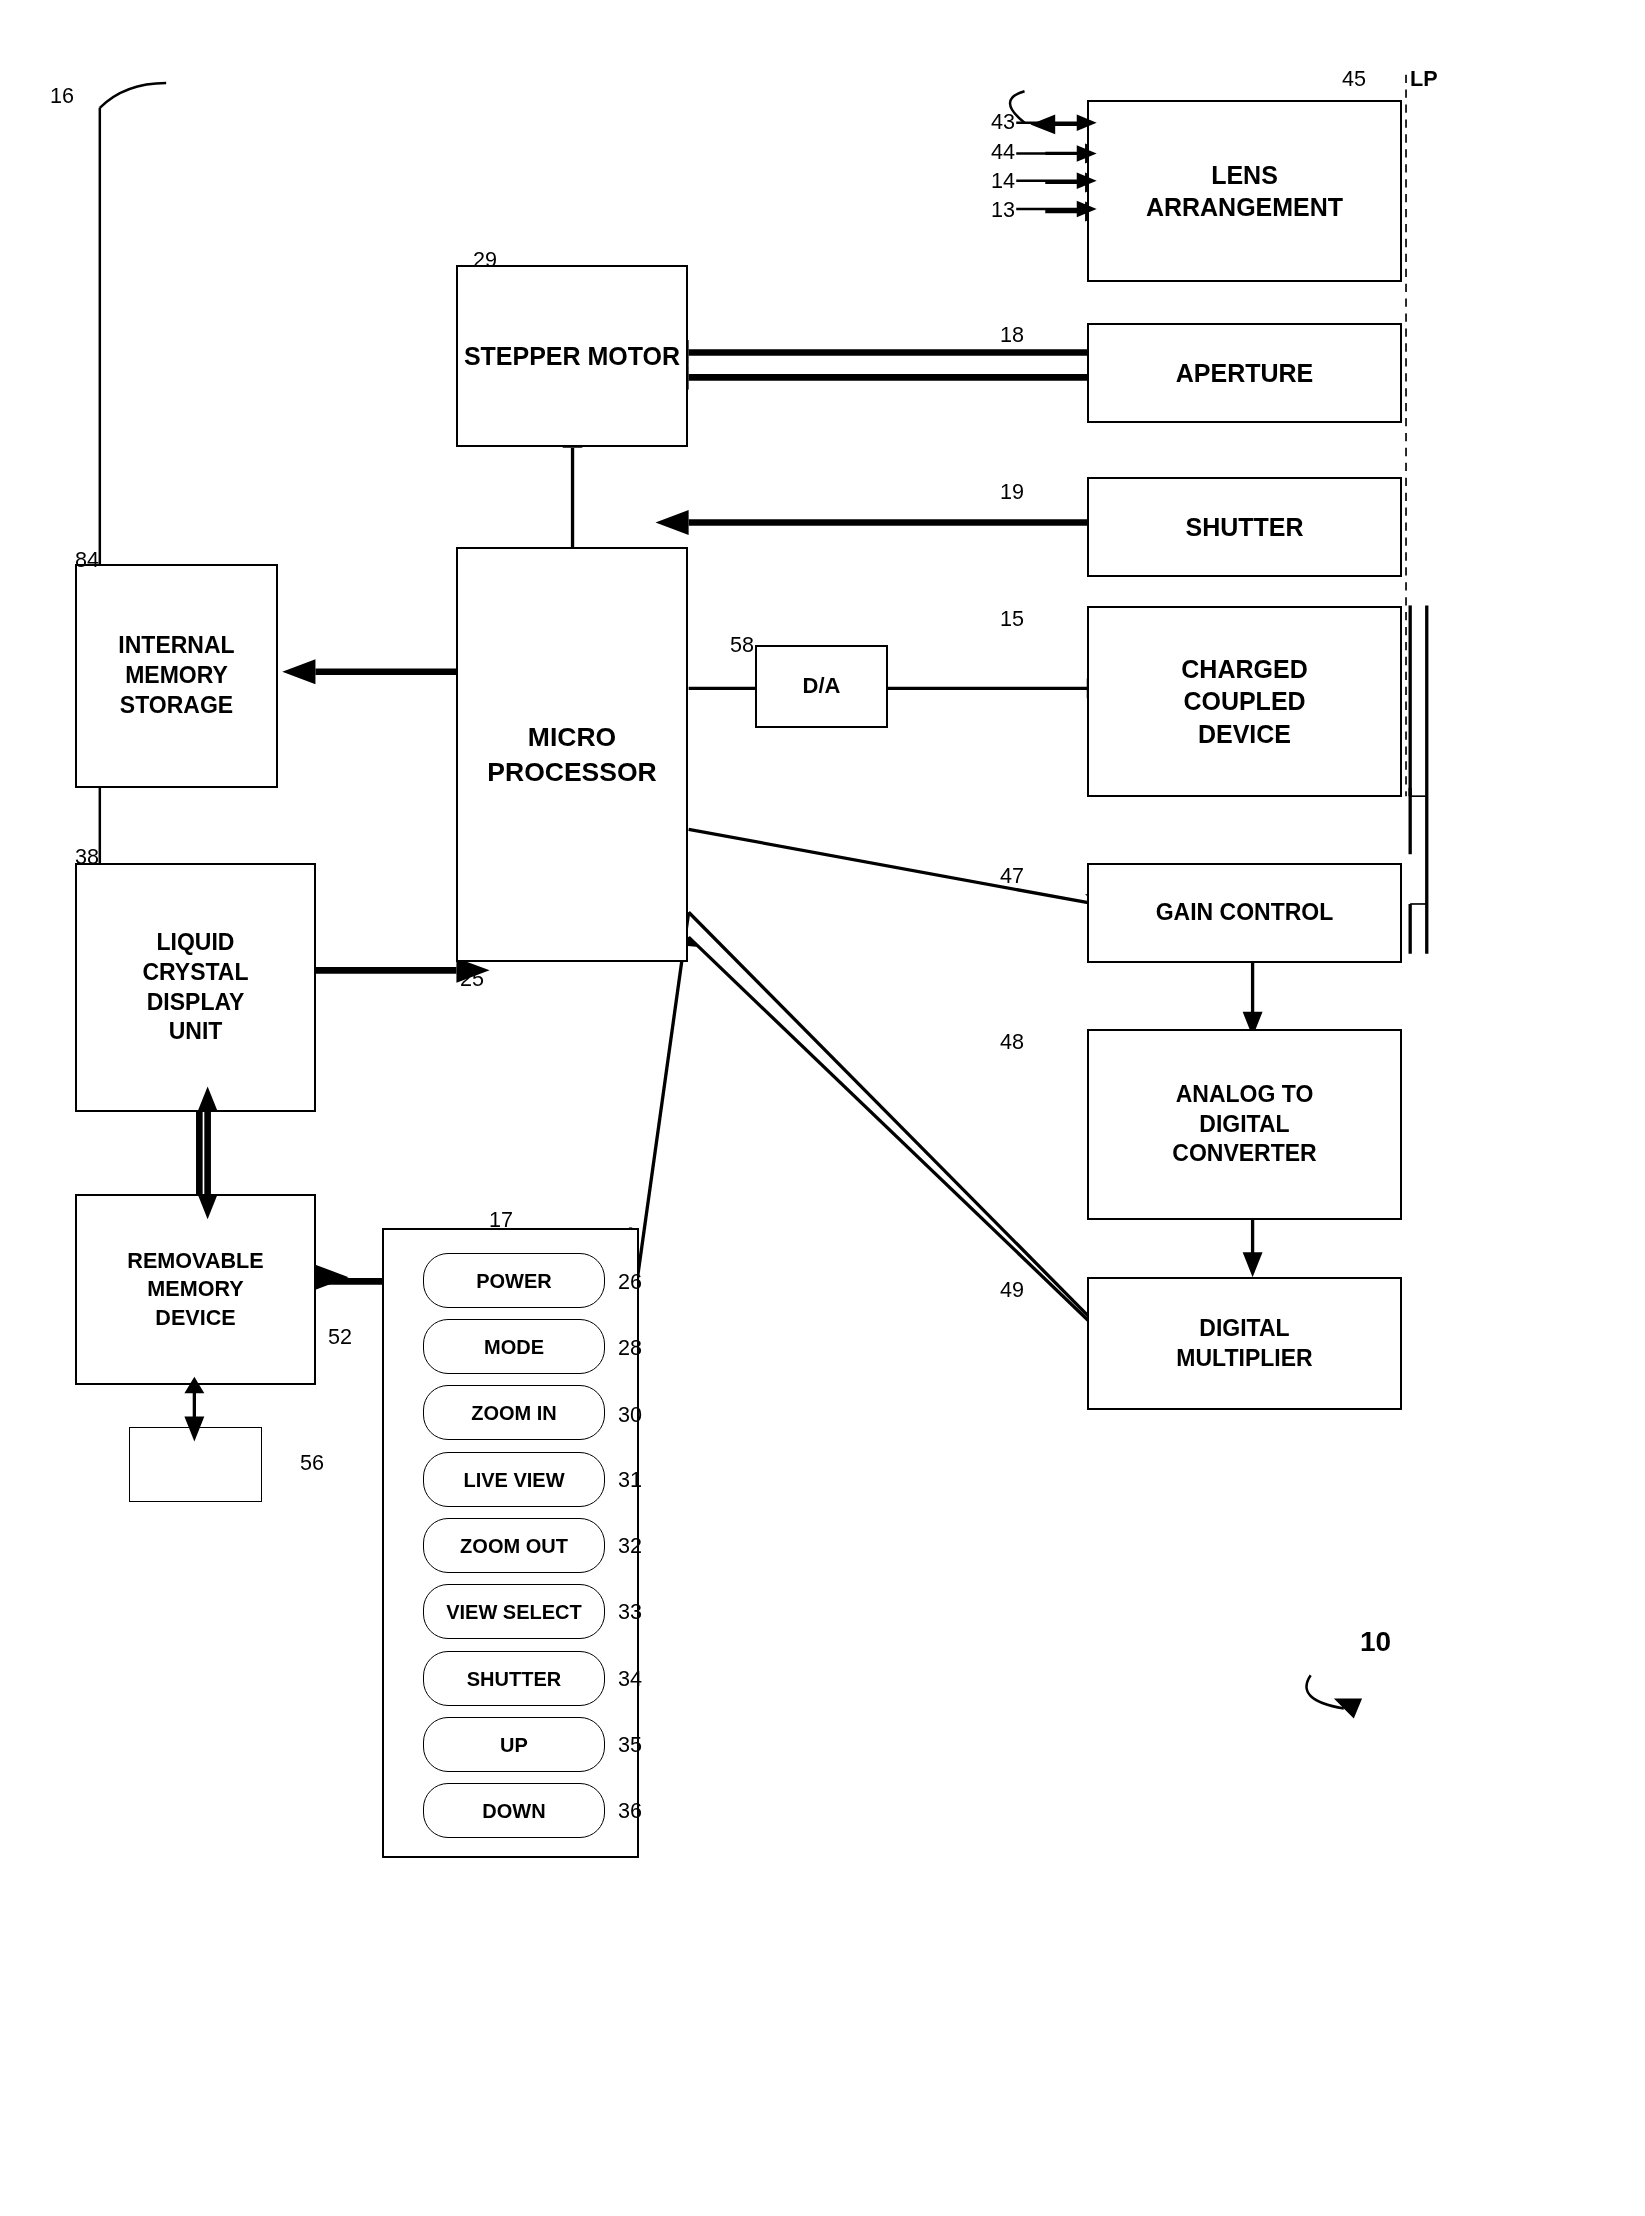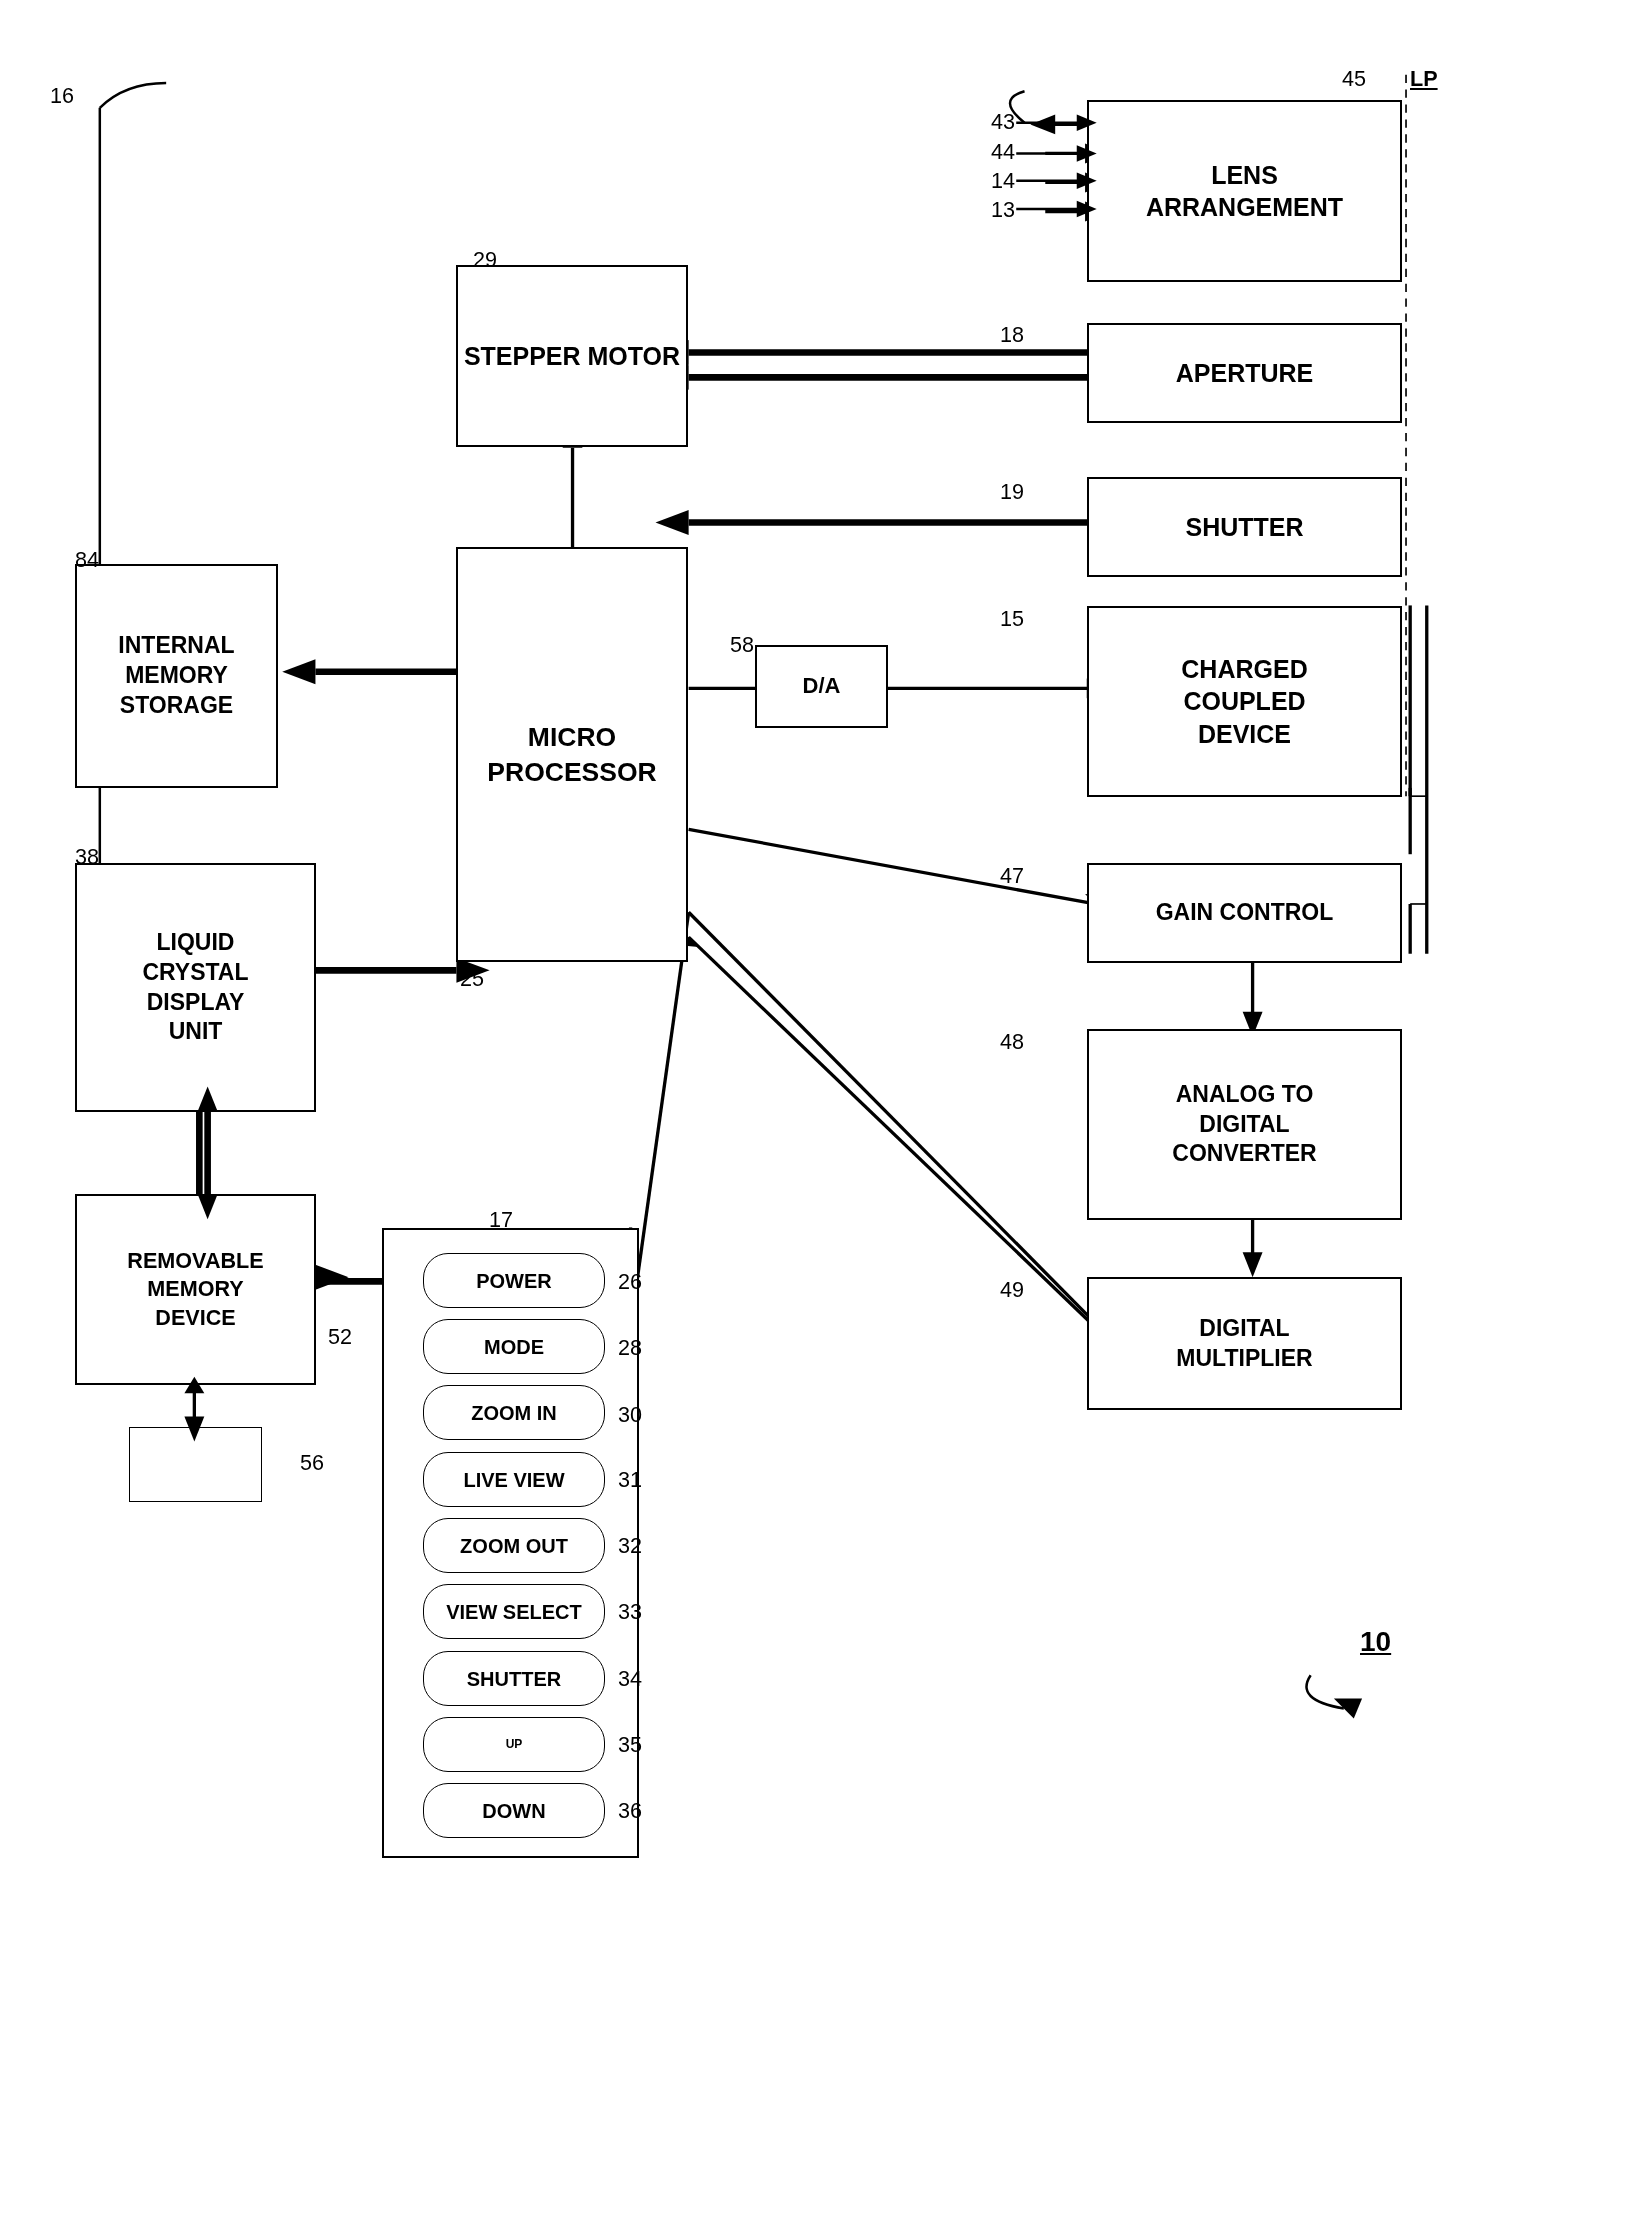--- a/index.html
+++ b/index.html
@@ -40,21 +40,20 @@
       text-align: center;
       font-size: 21.6px;
       font-weight: bold;
       line-height: 1.3;
     }
     .label {
       position: absolute;
       font-size: 21.6px;
       font-weight: bold;
       background: transparent;
-      text-decoration: underline;
     }
     svg.arrows {
       position: absolute;
       top: 0; left: 0;
       width: 1646px;
       height: 2216px;
       pointer-events: none;
     }
     .ref-num {
       position: absolute;
@@ -263,21 +262,21 @@
   <div class="block-rounded" style="left:423px; top:1584px; width:182px; height:55px; font-size:20px;">
     <span>VIEW SELECT</span>
   </div>
   <div class="ref-num" style="left:618px; top:1599px;">33</div>
 
   <div class="block-rounded" style="left:423px; top:1651px; width:182px; height:55px; font-size:20px;">
     <span>SHUTTER</span>
   </div>
   <div class="ref-num" style="left:618px; top:1666px;">34</div>
 
-  <div class="block-rounded" style="left:423px; top:1717px; width:182px; height:55px; font-size:12px;">
+  <div class="block-rounded" style="left:423px; top:1717px; width:182px; height:55px; font-size:20px;">
     <span>UP</span>
   </div>
   <div class="ref-num" style="left:618px; top:1732px;">35</div>
 
   <div class="block-rounded" style="left:423px; top:1783px; width:182px; height:55px; font-size:20px;">
     <span>DOWN</span>
   </div>
   <div class="ref-num" style="left:618px; top:1798px;">36</div>
 
   <div class="ref-num" style="left:991px; top:109px;">43</div>

